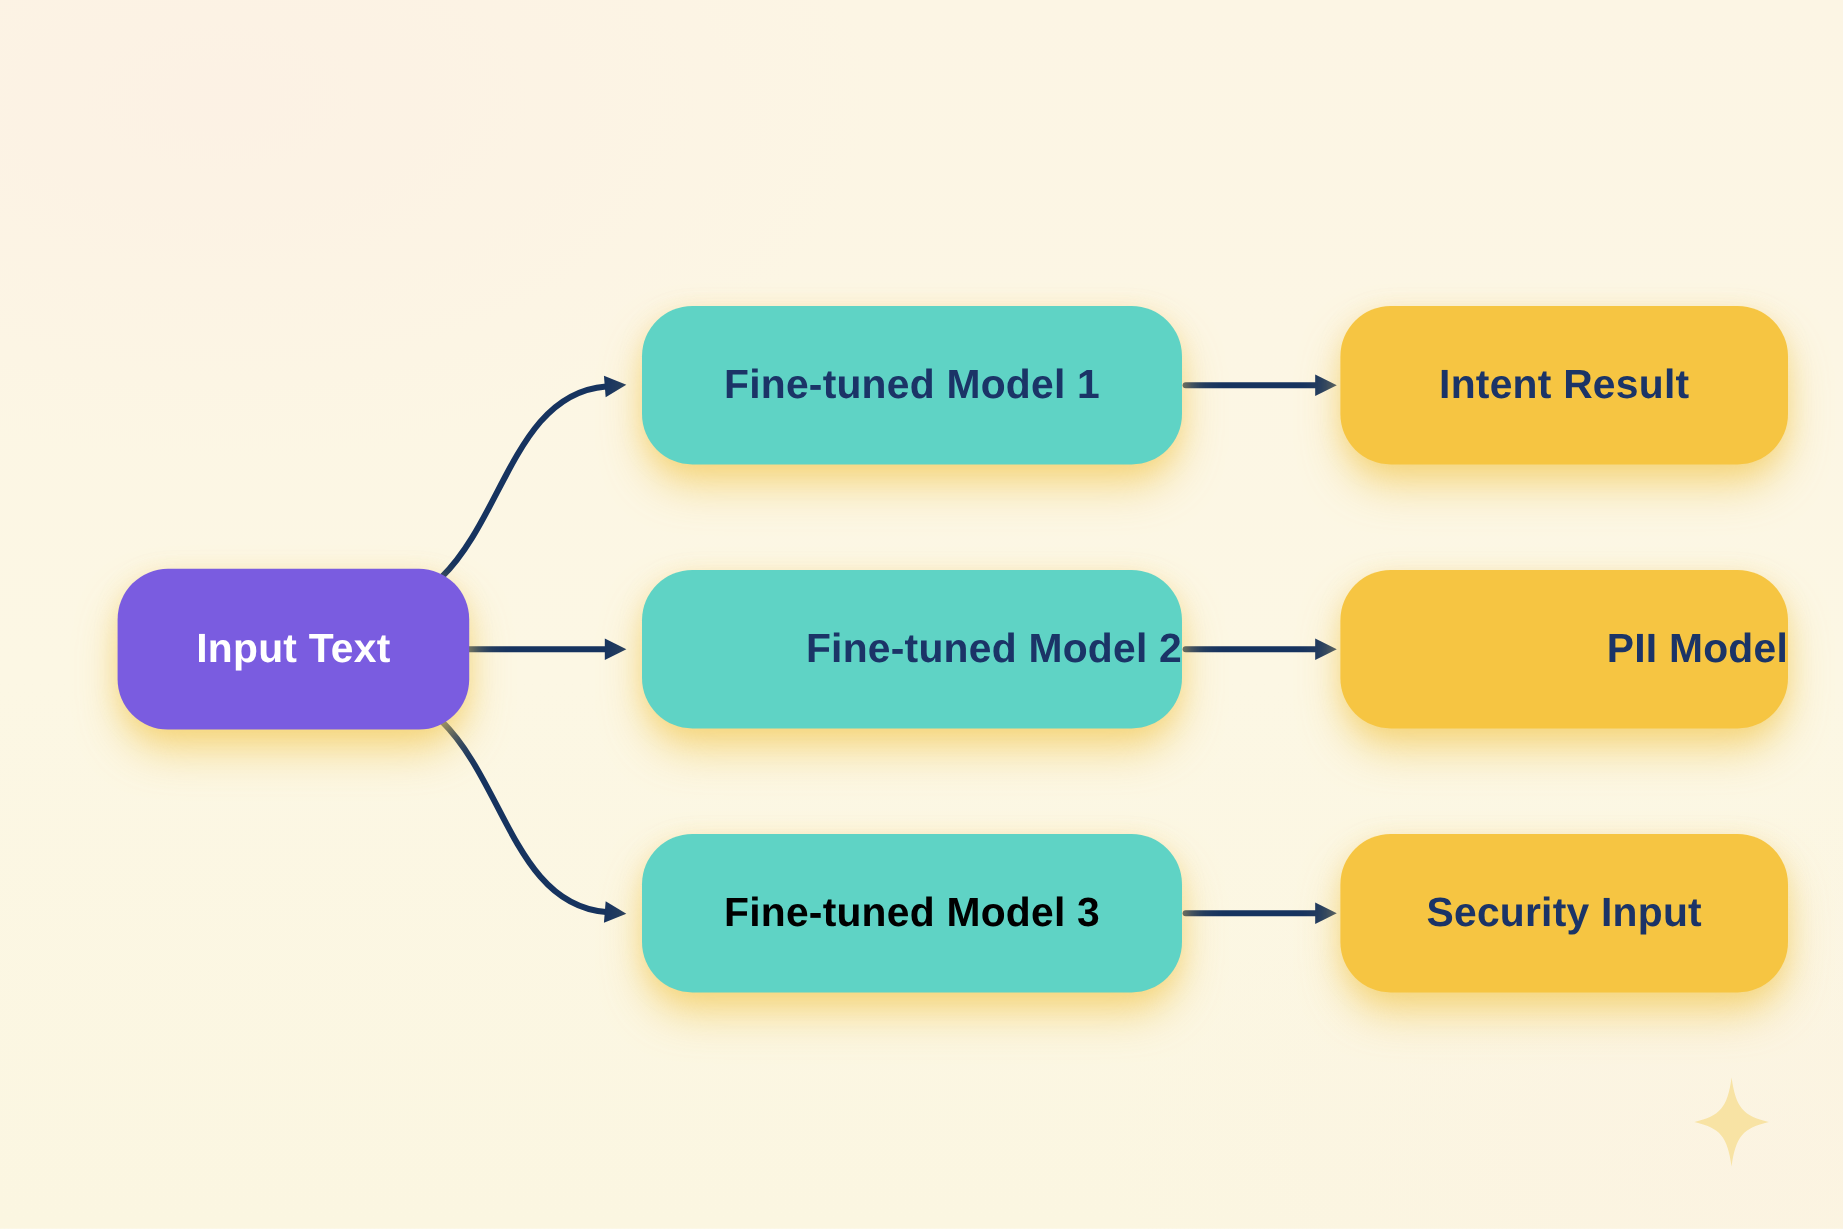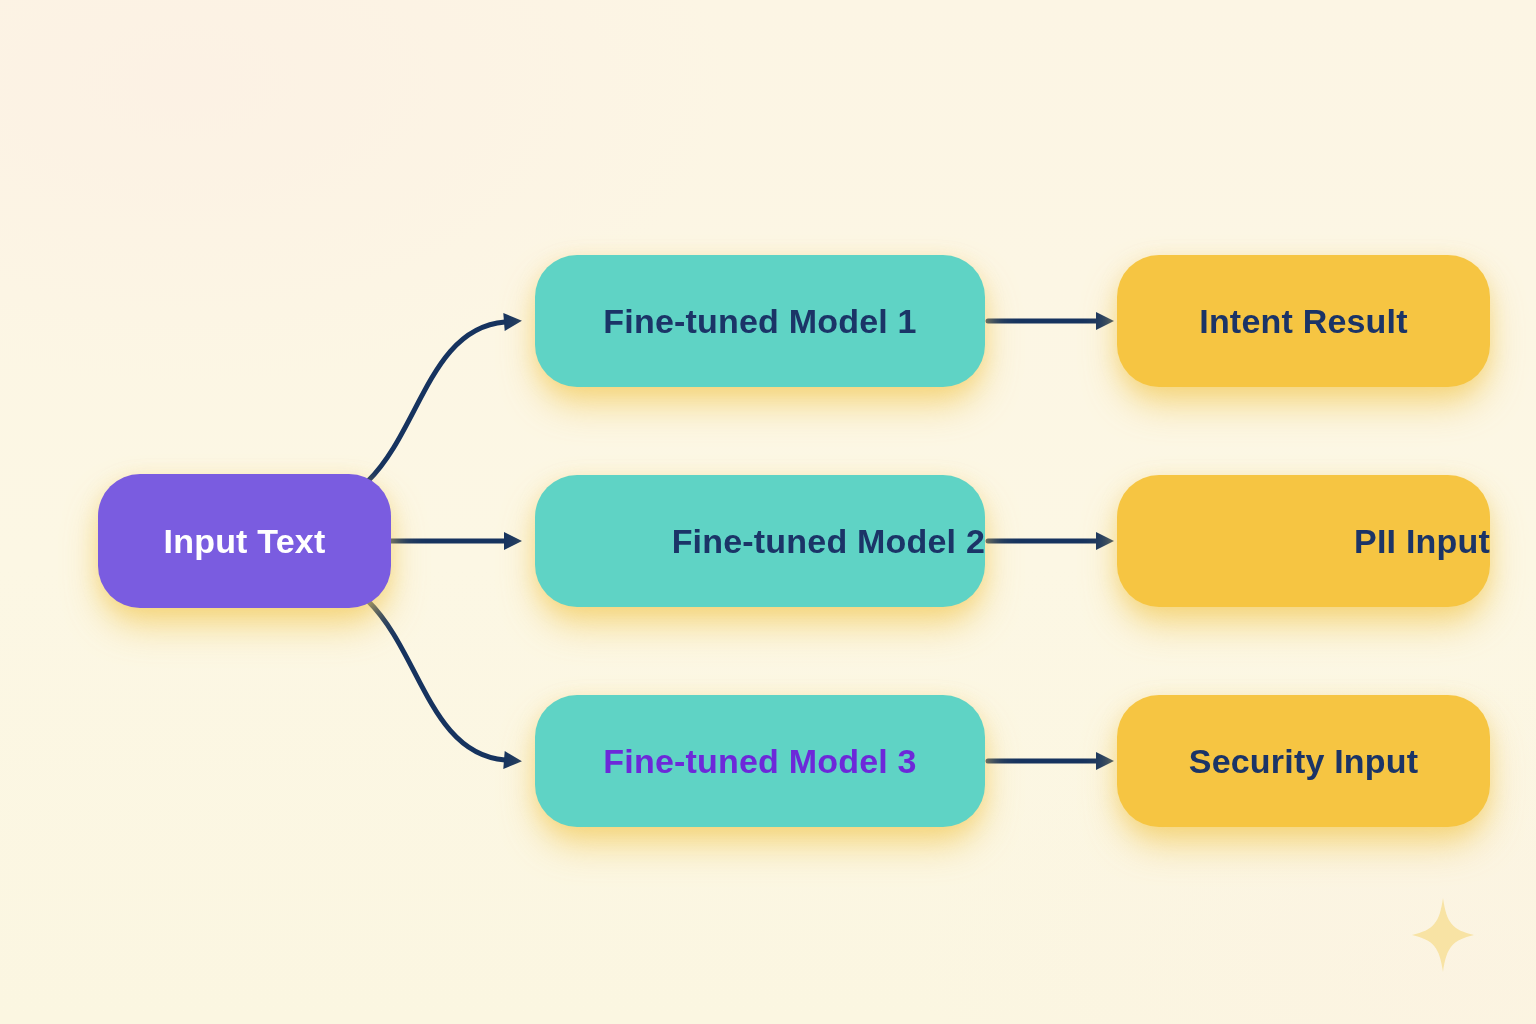--- a/index.html
+++ b/index.html
@@ -73,29 +73,29 @@
   <div class="node node-input" style="background: rgb(122, 92, 224); color: rgb(255, 255, 255);">
     <span>Input Text</span>
   </div>
 
   <div class="node node-model row-1" style="background: rgb(95, 211, 197); color: rgb(27, 52, 103);">
     <span>Fine-tuned Model 1</span>
   </div>
   <div class="node node-model row-2" style="background: rgb(95, 211, 197); color: rgb(27, 52, 103);">
     <span>Fine-tuned Model 2</span>
   </div>
-  <div class="node node-model row-3" style="background: rgb(95, 211, 197); color: #6d28d9;">
+  <div class="node node-model row-3" style="background: rgb(95, 211, 197); color: #000000;">
     <span>Fine-tuned Model 3</span>
   </div>
 
   <div class="node node-result row-1" style="background: rgb(246, 197, 66); color: rgb(27, 52, 103);">
     <span>Intent Result</span>
   </div>
   <div class="node node-result row-2" style="background: rgb(246, 197, 66); color: rgb(27, 52, 103);">
-    <span>PII Input</span>
+    <span>PII Model</span>
   </div>
   <div class="node node-result row-3" style="background: rgb(246, 197, 66); color: rgb(27, 52, 103);">
     <span>Security Input</span>
   </div>
 
   <svg class="sparkle" width="66" height="78" viewBox="0 0 66 78">
     <path d="M33 2 C36.5 27 42.5 34 64 39 C42.5 44 36.5 51 33 76 C29.5 51 23.5 44 2 39 C23.5 34 29.5 27 33 2 Z" fill="#F8E3A4"></path>
   </svg>
 
 </div>

